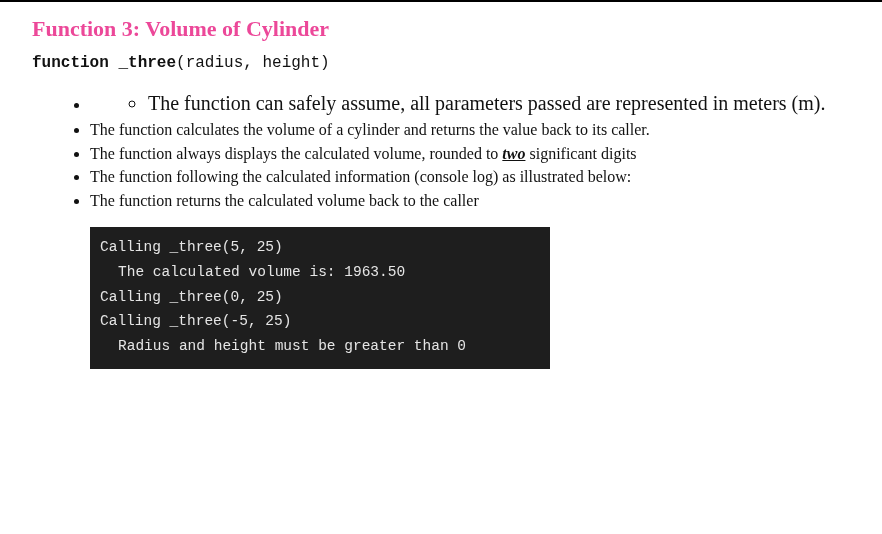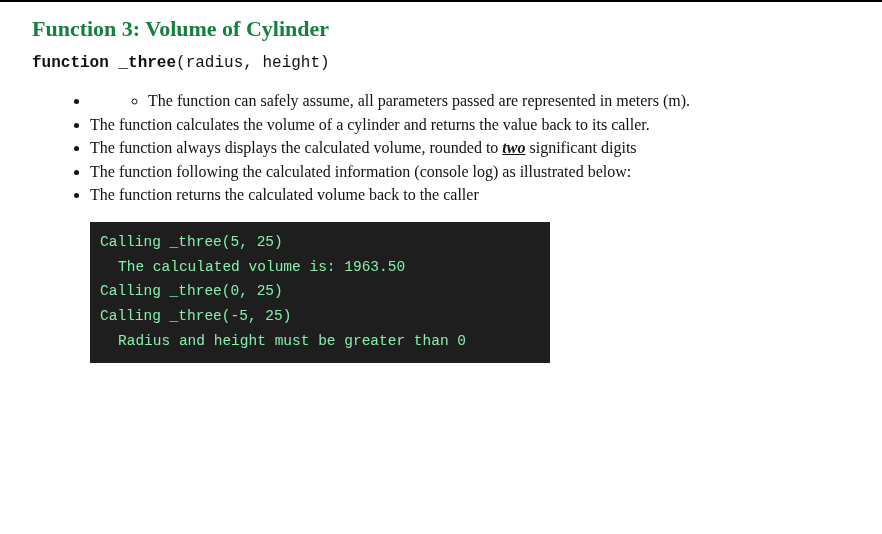--- a/index.html
+++ b/index.html
@@ -8,21 +8,21 @@
     background: #ffffff;
     font-family: "Times New Roman", Times, serif;
     color: #111;
     width: 882px;
   }
   .page {
     padding: 14px 32px 24px 32px;
     border-top: 2px solid #000;
   }
   h2.heading {
-    color: #15803d;
+    color: #ec4899;
     font-size: 22px;
     font-weight: bold;
     margin: 0 0 12px 0;
   }
   .code-line {
     font-family: "Courier New", Courier, monospace;
     font-size: 16px;
     margin: 6px 0 18px 0;
   }
   .code-line .bold { font-weight: bold; }
@@ -34,27 +34,27 @@
     list-style-type: disc;
     margin: 0 0 16px 0;
     padding-left: 58px;
     font-size: 16px;
   }
   ul.bullets li { margin: 2px 0; line-height: 1.35; }
   ul.sub {
     list-style-type: circle;
     margin: 2px 0;
     padding-left: 58px;
-    font-size: 16px;
+    font-size: 20px;
   }
   .u-b { text-decoration: underline; font-weight: bold; font-style: italic; }
   .console-wrap { padding-left: 58px; }
   .console {
     background: #1e1e1e;
-    color: #86efac;
+    color: #e5e5e5;
     font-family: Consolas, "Courier New", monospace;
     font-size: 14.5px;
     padding: 8px 0 10px 0;
     width: 460px;
     line-height: 1.7;
   }
   .console .row { padding: 0 10px; white-space: pre; }
   .console .indent { padding-left: 28px; }
 </style>
 </head>

